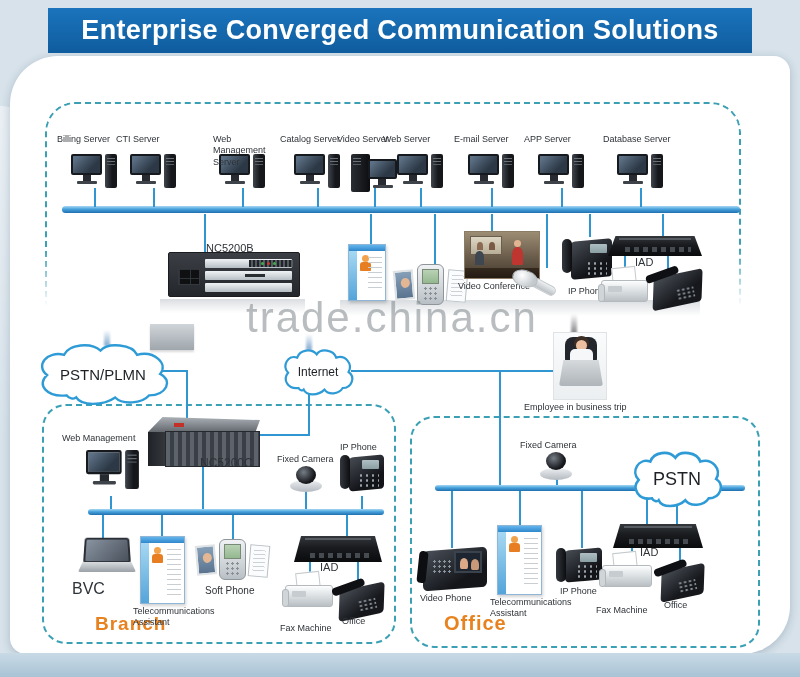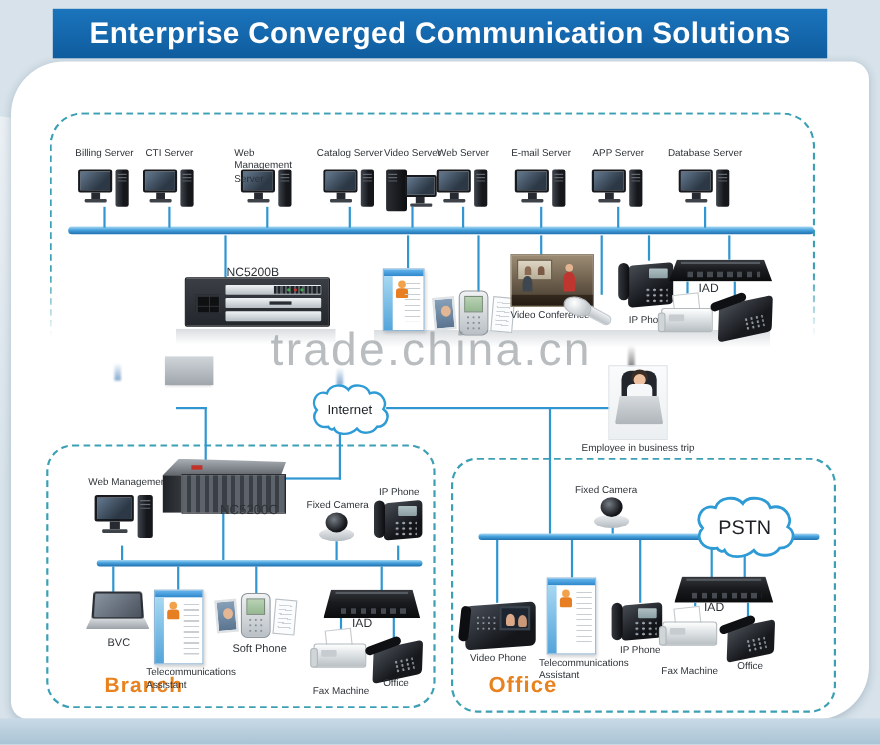--- a/index.html
+++ b/index.html
@@ -20,21 +20,21 @@
   .banner h1{font-size:27px;font-weight:bold;color:#fff;letter-spacing:.3px;white-space:nowrap}
   
   .zone{position:absolute;border:2px dashed var(--dashed-teal)}
   .hq-box{left:45px;top:102px;width:696px;height:208px;border-bottom:none;border-radius:30px 30px 0 0;
     -webkit-mask-image:linear-gradient(180deg,#000 70%,transparent 98%);
     mask-image:linear-gradient(180deg,#000 70%,transparent 98%)}
   .branch-box{left:42px;top:404px;width:354px;height:240px;border-radius:24px}
   .office-box{left:410px;top:416px;width:350px;height:232px;border-radius:24px}
   .zone-lbl{position:absolute;font-size:19px;font-weight:bold;color:var(--accent-orange);letter-spacing:1px;z-index:3}
   
-  .lbl{position:absolute;font-size:9px;color:#2e3338;line-height:1.25;text-align:center;z-index:3}
+  .lbl{position:absolute;font-size:9px;color:#2e3338;line-height:1.25;text-align:left;z-index:3}
   .lbl.left{text-align:left}
   
   .vl{position:absolute;width:2px;background:var(--line-blue);z-index:1}
   .hl{position:absolute;height:2px;background:var(--line-blue);z-index:1}
   .bus{position:absolute;border-radius:4px;z-index:2;
     background:linear-gradient(180deg,#a8d8f4 0%,#47a2dc 45%,#1e6fae 100%)}
   .beam{position:absolute;width:6px;z-index:1;filter:blur(1px);
     background:linear-gradient(180deg,rgba(120,160,200,0),rgba(90,140,190,.75))}
   .beam.dark{background:linear-gradient(180deg,rgba(80,80,85,0),rgba(60,60,65,.65))}
   .refl{position:absolute;z-index:0;background:linear-gradient(180deg,rgba(140,150,160,.32),rgba(140,150,160,0))}
@@ -339,20 +339,26 @@
       <div class="tp-pad"></div>
       <div class="tp-hs"></div>
   </div>
 
   <div class="watermark">trade.china.cn</div>
 
   <div class="beam" style="left:104px;top:330px;height:16px"></div>
   <div class="beam" style="left:306px;top:334px;height:16px"></div>
   <div class="beam dark" style="left:571px;top:314px;height:20px"></div>
 
+  <div class="cloud" style="left:30px;top:342px;width:146px;height:64px">
+    <svg viewBox="0 0 120 60" preserveAspectRatio="none">
+      <path d="M30,50 C14,52 5,40 14,31 C4,22 14,8 28,12 C32,2 50,0 58,8 C64,0 84,2 88,12 C102,8 114,20 107,30 C118,36 112,50 98,50 C92,58 76,59 70,52 C60,60 42,60 38,52 C36,54 32,53 30,50 Z" fill="#fff" stroke="#2e9bd6" stroke-width="2.4" vector-effect="non-scaling-stroke"></path>
+    </svg>
+    <span class="cloud-lbl" style="font-size:15px">PSTN/PLMN</span>
+  </div>
   <div class="cloud" style="left:279px;top:348px;width:78px;height:48px">
     <svg viewBox="0 0 120 60" preserveAspectRatio="none">
       <path d="M30,50 C14,52 5,40 14,31 C4,22 14,8 28,12 C32,2 50,0 58,8 C64,0 84,2 88,12 C102,8 114,20 107,30 C118,36 112,50 98,50 C92,58 76,59 70,52 C60,60 42,60 38,52 C36,54 32,53 30,50 Z" fill="#fff" stroke="#2e9bd6" stroke-width="2.2" vector-effect="non-scaling-stroke"></path>
     </svg>
     <span class="cloud-lbl" style="font-size:12px">Internet</span>
   </div>
 
   <div class="hl" style="left:160px;top:370px;width:28px"></div>
   <div class="vl" style="left:186px;top:370px;height:50px"></div>
   <div class="vl" style="left:308px;top:394px;height:42px"></div>
@@ -408,21 +414,21 @@
   <div class="bus" style="left:88px;top:509px;width:296px;height:6px"></div>
   <div class="vl" style="left:102px;top:515px;height:23px"></div>
   <div class="vl" style="left:161px;top:515px;height:23px"></div>
   <div class="vl" style="left:232px;top:515px;height:26px"></div>
   <div class="vl" style="left:346px;top:515px;height:23px"></div>
 
   <div class="dev laptop" style="left:78px;top:537px;width:60px;height:40px">
     <div class="scr"></div>
       <div class="kb"></div>
   </div>
-  <div class="lbl" style="left:88px;top:579px;width:40px;font-size:10px">BVC</div>
+  <div class="lbl" style="left:72px;top:579px;width:40px;font-size:16px">BVC</div>
 
   <div class="dev ta-win" style="left:140px;top:536px;width:45px;height:68px">
     <div class="ta-bar"></div>
       <div class="ta-side"></div>
       <div class="ta-fig"></div>
       <div class="ta-lines"></div>
   </div>
   <div class="lbl left" style="left:133px;top:606px;width:92px">Telecommunications Assistant</div>
 
   <div class="dev softtrio" style="left:196px;top:539px;width:78px;height:44px">

